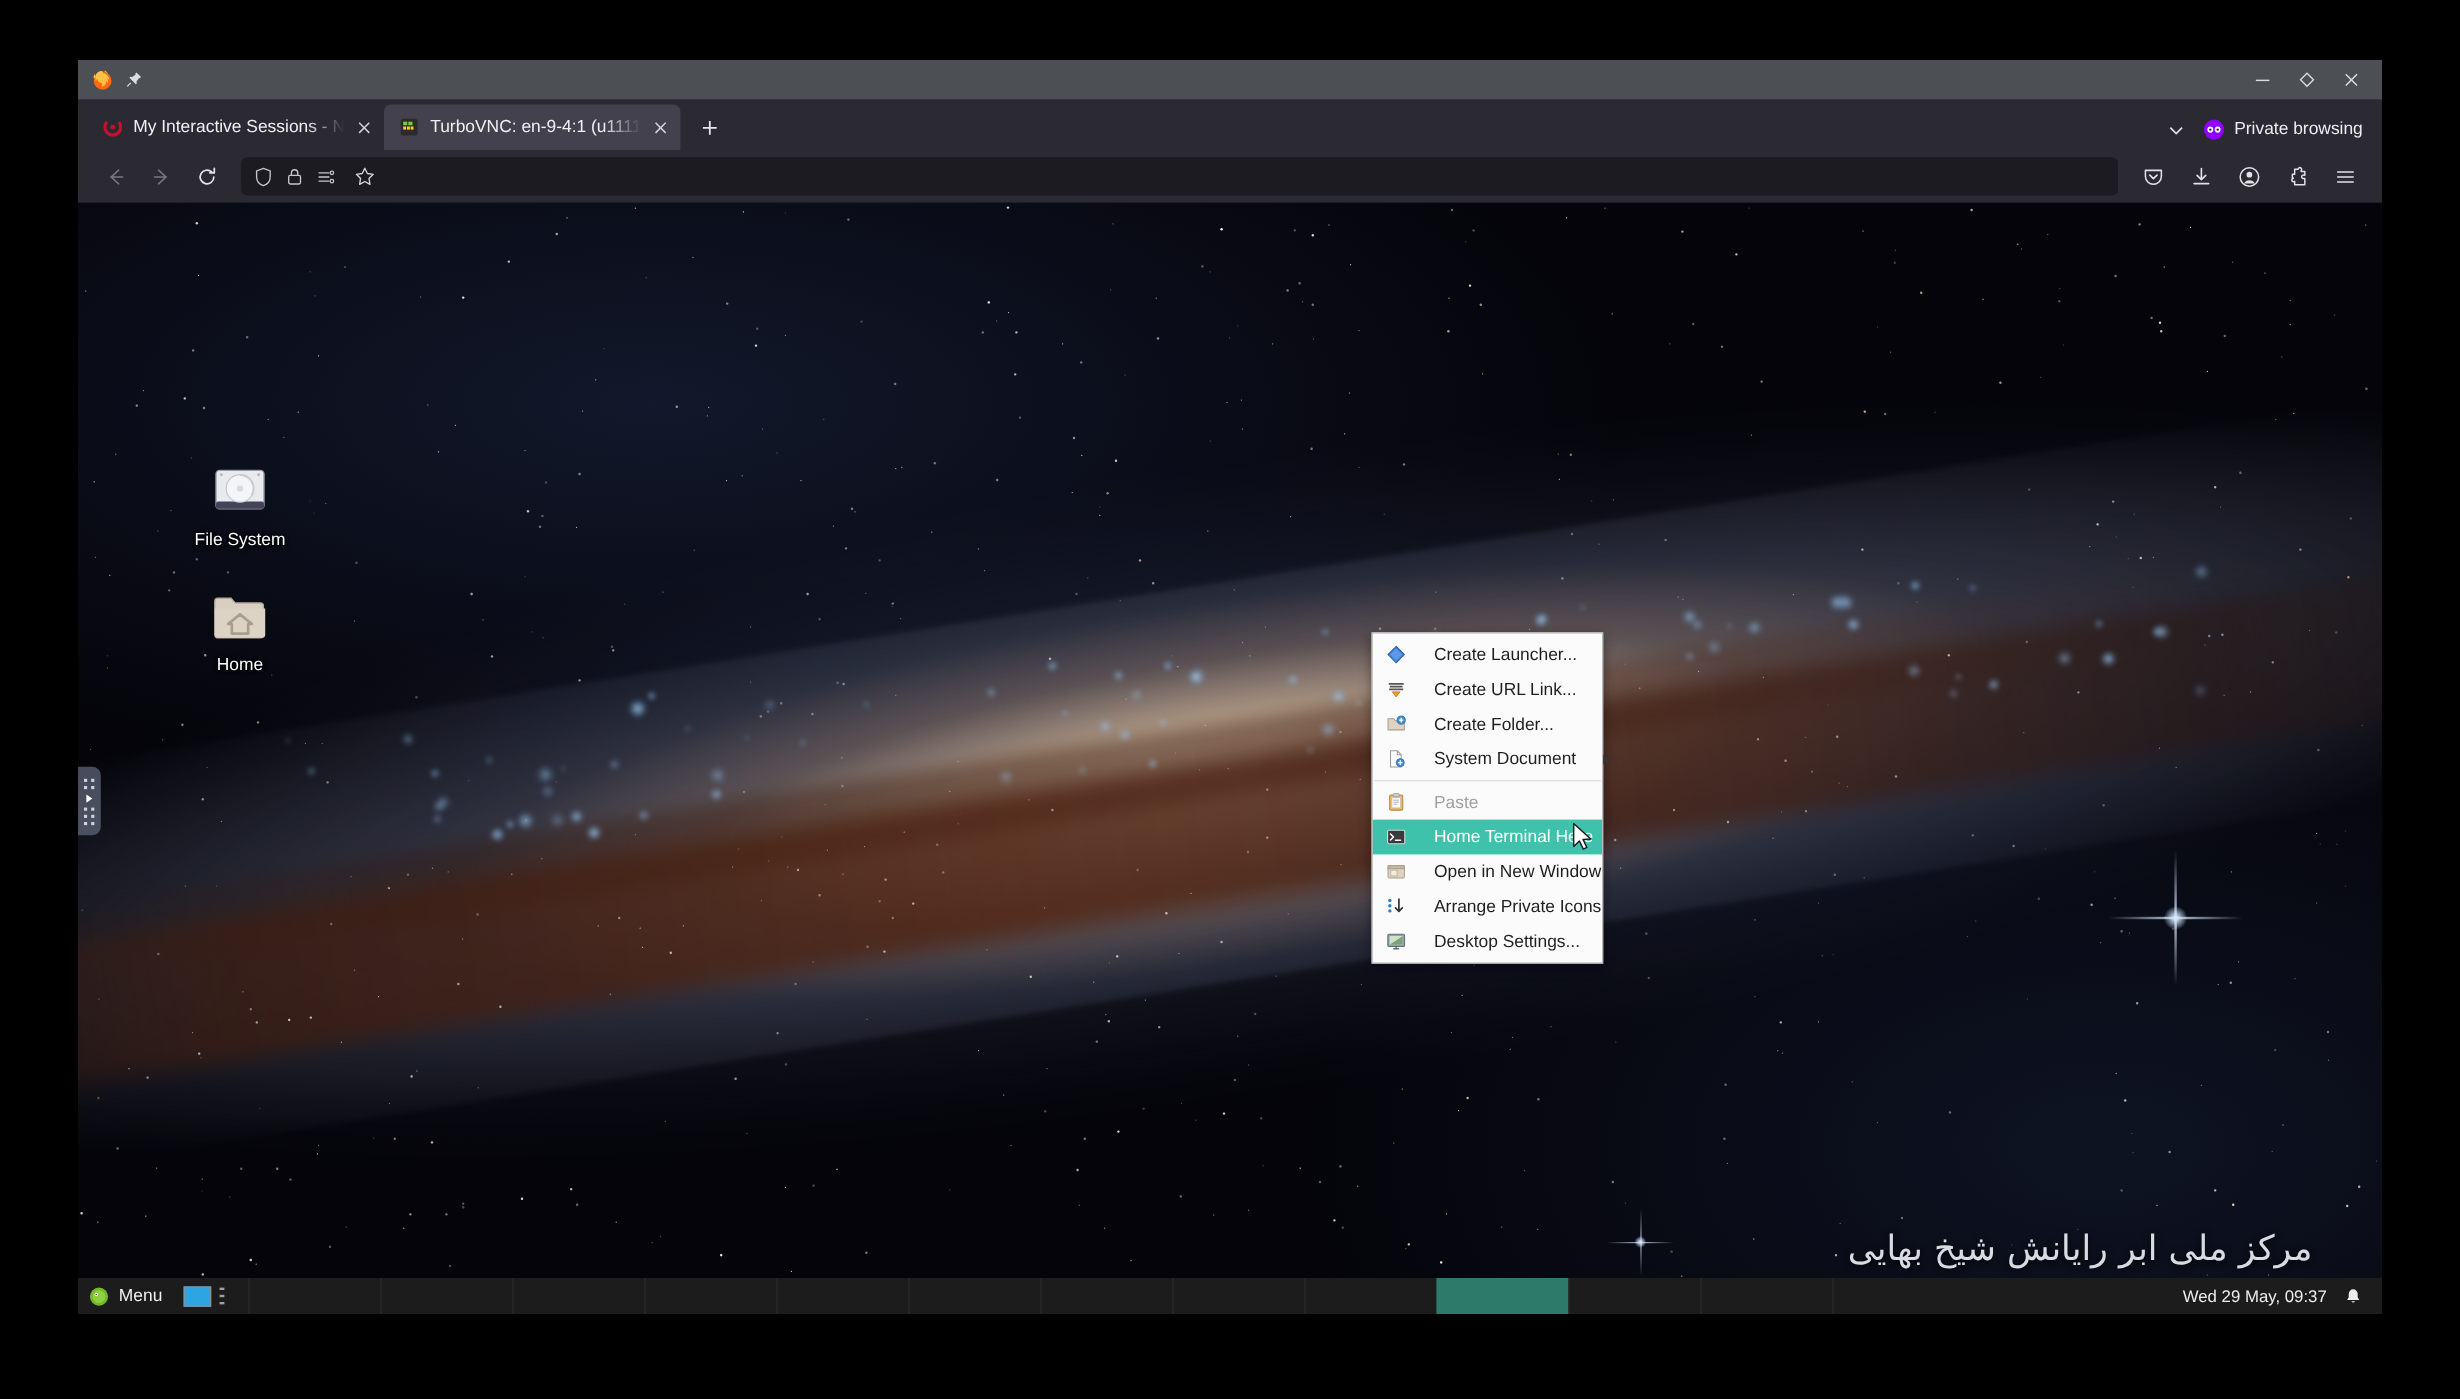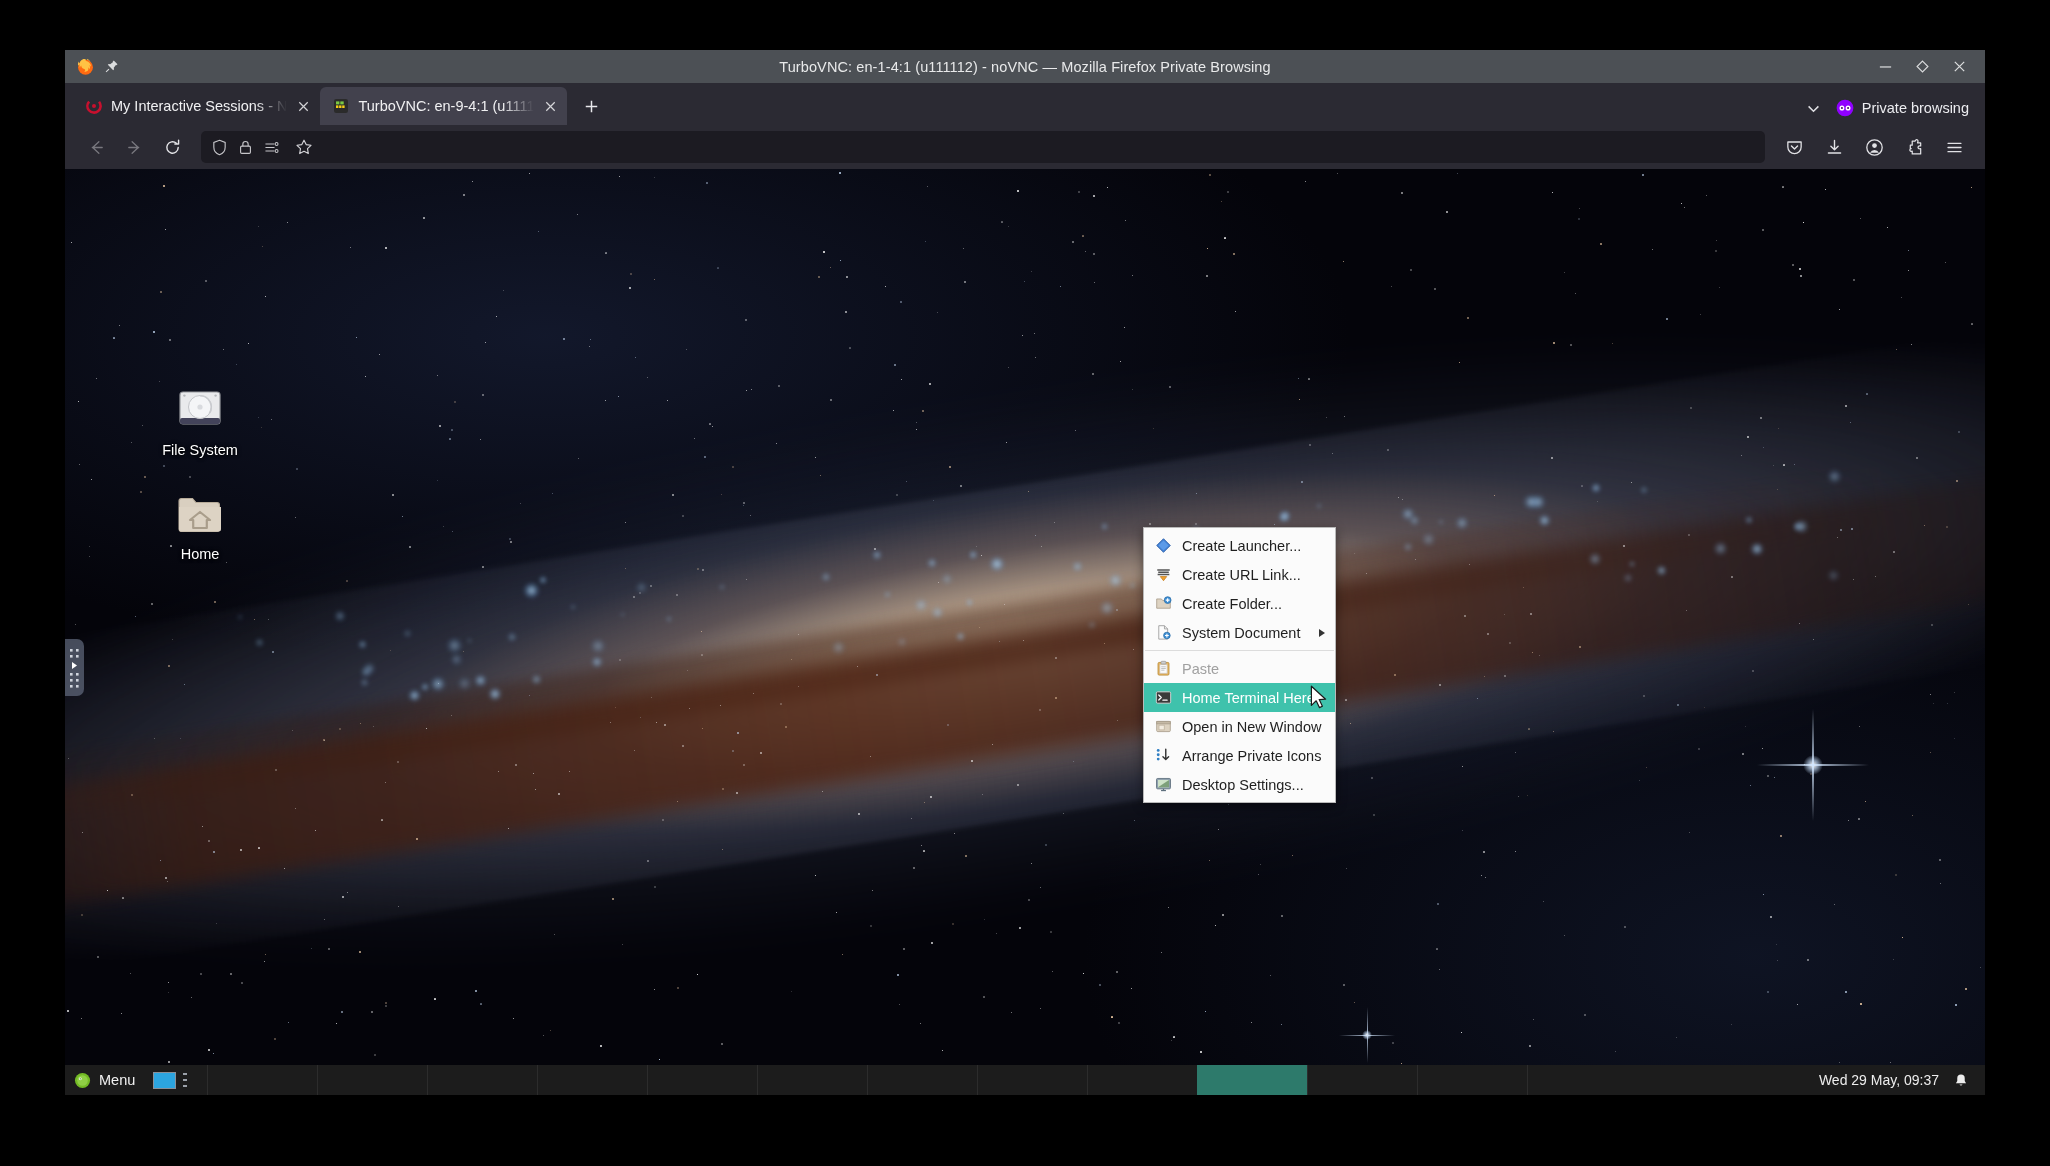--- a/index.html
+++ b/index.html
@@ -189,21 +189,21 @@
   }
 
   
   #context-menu {
     position: absolute; left: 1078px; top: 358px; width: 193px;
     background: #fbfbfb; border: 1px solid #b9b9b9;
     box-shadow: 0 3px 10px rgba(0,0,0,.45);
     padding: 3px 0; z-index: 50;
   }
   .ctx-item {
-    display: flex; align-items: center; gap: 10px;
+    display: flex; align-items: center; gap: 23px;
     height: 29px; padding: 0 10px; font-size: 14.5px; color: #1f1f1f;
     position: relative; cursor: default; white-space: nowrap;
   }
   .ctx-item.highlight { background: #3fc2ac; color: #ffffff; }
   .ctx-item.disabled { color: #a0a0a0; }
   .ctx-sep { height: 1px; background: #dcdcdc; margin: 3px 1px; }
   .ctx-icon { width: 18px; height: 18px; flex: none; display: flex; align-items: center; justify-content: center; }
   .ctx-arrow { margin-left: auto; width: 0; height: 0;
     border-left: 6px solid #333; border-top: 4.5px solid transparent; border-bottom: 4.5px solid transparent; }
   #cursor-arrow { position: absolute; left: 1245px; top: 516px; z-index: 60; }
@@ -249,21 +249,20 @@
         <svg id="ff-logo" viewBox="0 0 24 24">
           <circle cx="12" cy="13" r="9.4" fill="#ff6a11"></circle>
           <path d="M12 3.2c3 0 5 1.6 6.2 3.3-.8-2.2-2.6-3.9-4.5-4.4.7 1 .4 1.9-.3 1.4-1.4-1-3.4-1.2-5.2-.3C6 4.3 4.6 6.4 4.4 8.6c-.6-.9-.8-2-.7-3C2.5 7.2 2.3 9.2 2.7 11c.5-1 1.3-1.6 2.2-1.7-.7 1.5-.6 3.3.3 4.6-.1-1.3.5-2.5 1.5-3.1-.2 1.9 1 3.6 2.8 4 1.2.3 2.1 1 2.1 2 0 .9-.7 1.6-1.7 1.6 1.4.6 3.1.4 4.3-.6 1.4-1.1 1.9-3 1.3-4.6.9.5 1.5 1.5 1.6 2.5.9-1.6.8-3.7-.3-5.2 1 .3 1.8 1.1 2.2 2 .1-2.6-1.4-5.2-3.7-6.5-.8-.5-1.8-.8-2.8-.9z" fill="#ffc244"></path>
         </svg>
         <svg id="pin-icon" viewBox="0 0 16 16">
           <path d="M10.4 1.6 9.2 2.8l.5.5-3.1 2.3-1.6-.3-.9.9 5.7 5.7.9-.9-.3-1.6 2.3-3.1.5.5 1.2-1.2z" fill="#e8e9ea"></path>
           <path d="M5.3 10.7 2.2 13.8" stroke="#e8e9ea" stroke-width="1.1" fill="none"></path>
         </svg>
       </div>
 
-      <div id="window-title">TurboVNC: en-1-4:1 (u111112) - noVNC — Mozilla Firefox Private Browsing</div>
 
       <div id="titlebar-right">
         <svg class="win-btn" viewBox="0 0 16 16">
           <path d="M2 8.5h12" stroke="#e8e9ea" stroke-width="1.3" fill="none"></path>
         </svg>
         <svg class="win-btn" viewBox="0 0 16 16">
           <path d="M8 2.2 13.8 8 8 13.8 2.2 8z" stroke="#e8e9ea" stroke-width="1.2" fill="none"></path>
         </svg>
         <svg class="win-btn" viewBox="0 0 16 16">
           <path d="M3 3l10 10M13 3L3 13" stroke="#e8e9ea" stroke-width="1.3" fill="none"></path>
@@ -1141,20 +1140,21 @@
               <rect x="9" y="28" width="2.6" height="2.6"></rect>
             <rect x="3" y="34" width="2.6" height="2.6"></rect>
               <rect x="9" y="34" width="2.6" height="2.6"></rect>
             <rect x="3" y="40" width="2.6" height="2.6"></rect>
               <rect x="9" y="40" width="2.6" height="2.6"></rect>
           </g>
           <path d="M5 17l5 3.5-5 3.5z" fill="#ffffff"></path>
         </svg>
       </div>
 
+      <div id="watermark">مرکز ملی ابر رایانش شیخ بهایی</div>
 
       <div id="context-menu">
 
         <div class="ctx-item">
           <span class="ctx-icon">
             <svg width="17" height="17" viewBox="0 0 18 18">
               <path d="M9 1.8 16.2 9 9 16.2 1.8 9z" fill="#3f7fd4" stroke="#2b5fa8" stroke-width=".9"></path>
               <path d="M9 3.6 14.4 9 9 14.4 3.6 9z" fill="#5b9ae8"></path>
             </svg>
           </span>

